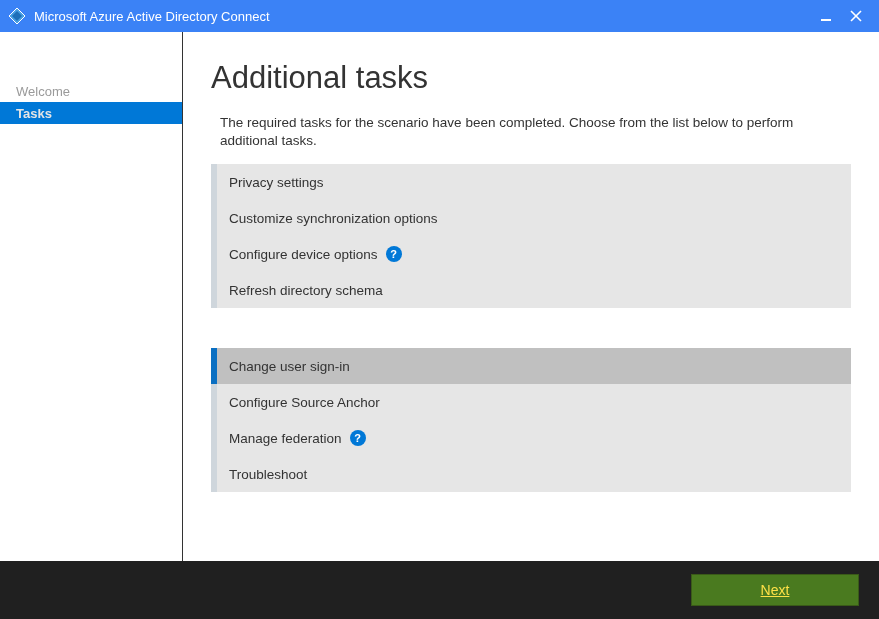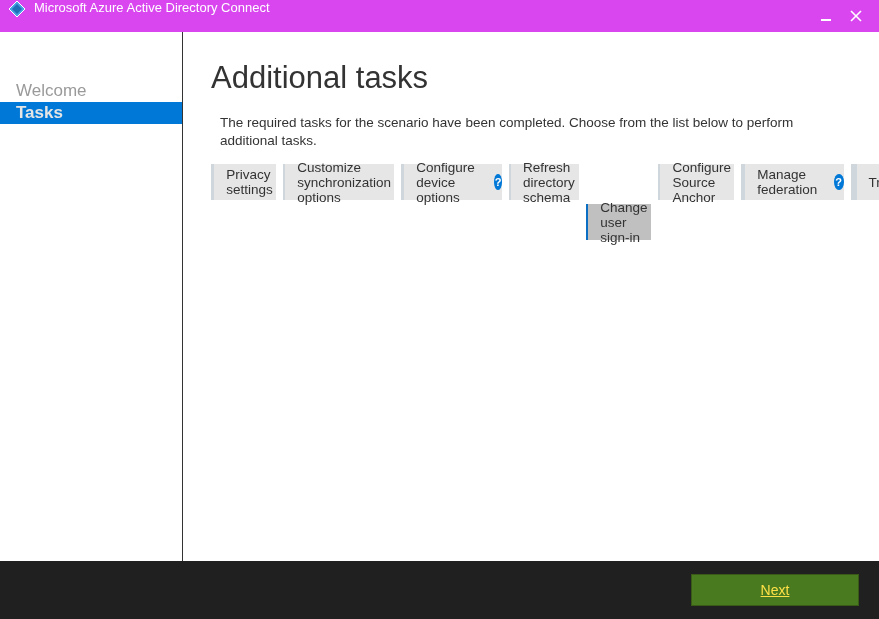--- a/index.html
+++ b/index.html
@@ -7,25 +7,25 @@
     font-family: "Segoe UI", Tahoma, sans-serif;
     background: #fff;
     width: 879px;
     height: 619px;
     overflow: hidden;
     display: flex;
     flex-direction: column;
   }
   
   .titlebar {
-    background: #d946ef;
+    background: #3b82f6;
     color: #fff;
     height: 32px;
     display: flex;
-    align-items: flex-start;
+    align-items: center;
     padding: 0 8px;
     font-size: 13px;
   }
   .titlebar .logo {
     width: 18px; height: 18px;
     margin-right: 8px;
     display: inline-flex; align-items: center; justify-content: center;
   }
   .titlebar .title { flex: 1; }
   .titlebar .winbtn {
@@ -44,21 +44,21 @@
     width: 183px;
     border-right: 1px solid #333;
     padding-top: 48px;
     background: #fff;
   }
   .side-item {
     height: 22px;
     display: flex;
     align-items: center;
     padding-left: 16px;
-    font-size: 17px;
+    font-size: 13px;
     color: #9a9a9a;
   }
   .side-item.active {
     background: #0078d7;
     color: #e5e5e5;
     font-weight: bold;
   }
   .content {
     flex: 1;
     padding: 28px 28px 10px 28px;
@@ -70,21 +70,21 @@
     color: #333;
     margin-bottom: 18px;
   }
   .page-desc {
     font-size: 13.5px;
     color: #333;
     line-height: 1.35;
     margin-bottom: 14px;
     margin-left: 9px;
   }
-  .task-list { display: flex; flex-direction: row; gap: 7px; }
+  .task-list { display: flex; flex-direction: column; }
   .task-item {
     background: #e6e6e6;
     height: 36px;
     display: flex;
     align-items: center;
     font-size: 13.5px;
     color: #333;
     position: relative;
     cursor: pointer;
   }

